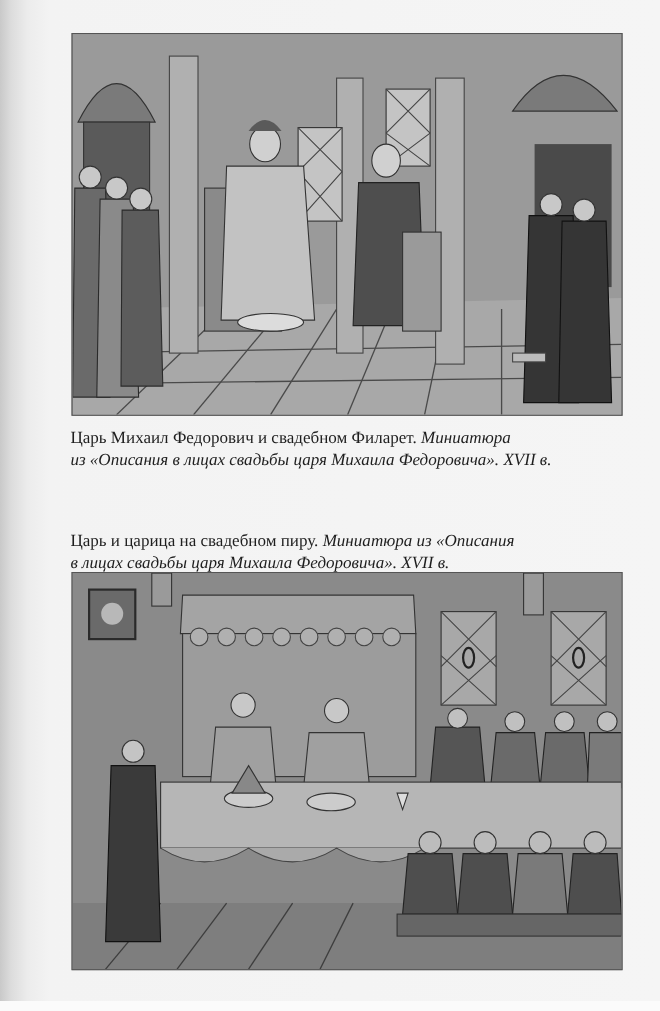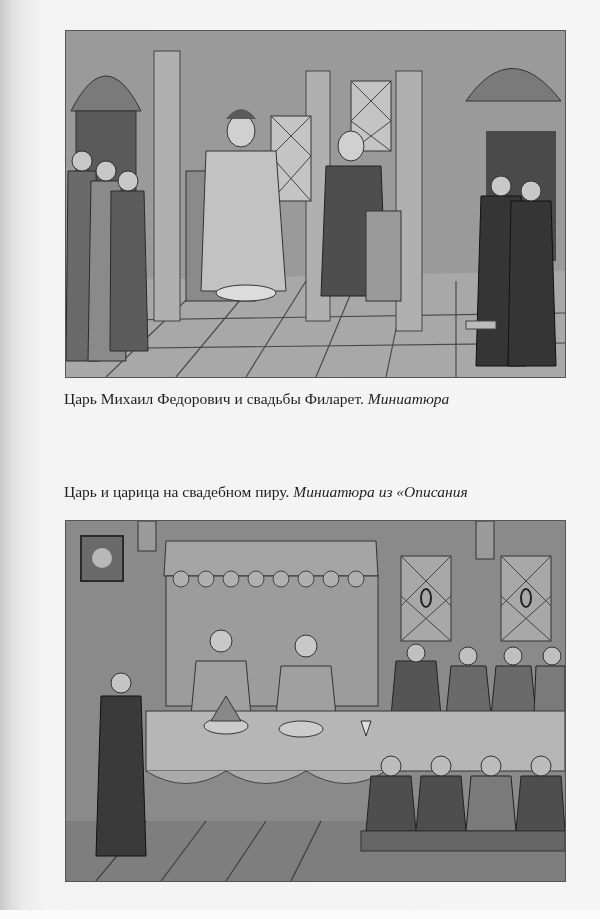--- a/index.html
+++ b/index.html
@@ -93,27 +93,29 @@
     </g>
     <g fill="#c8c8c8" stroke="#333">
       <circle cx="435" cy="155" r="10"></circle>
         <circle cx="465" cy="160" r="10"></circle>
     </g>
     <rect x="400" y="290" width="30" height="8" fill="#bbb" stroke="#444"></rect>
   </svg>
 </div>
 
 <div class="caption" id="caption-top">
-  <span>Царь Михаил Федорович и свадьбы Филарет.</span>
+  <span>Царь Михаил Федорович и свадебном Филарет.</span>
   <i>Миниатюра</i><br>
+  <i>из «Описания в лицах свадьбы царя Михаила Федоровича». XVII в.</i>
 </div>
 
 <div class="caption" id="caption-bottom">
   <span>Царь и царица на свадебном пиру.</span>
   <i>Миниатюра из «Описания</i><br>
+  <i>в лицах свадьбы царя Михаила Федоровича». XVII в.</i>
 </div>
 
 <div class="illus" id="illus-bottom" title="Miniature: Tsar and tsaritsa at the wedding feast under a canopy, guests and clergy at long table">
   <svg viewBox="0 0 499 360" preserveAspectRatio="none">
     <rect x="0" y="0" width="499" height="360" fill="#8a8a8a"></rect>
 
     <polygon points="0,300 499,300 499,360 0,360" fill="#7e7e7e"></polygon>
     <g stroke="#3e3e3e" stroke-width="1.2">
       <line x1="30" y1="360" x2="80" y2="300"></line>
         <line x1="95" y1="360" x2="140" y2="300"></line>

